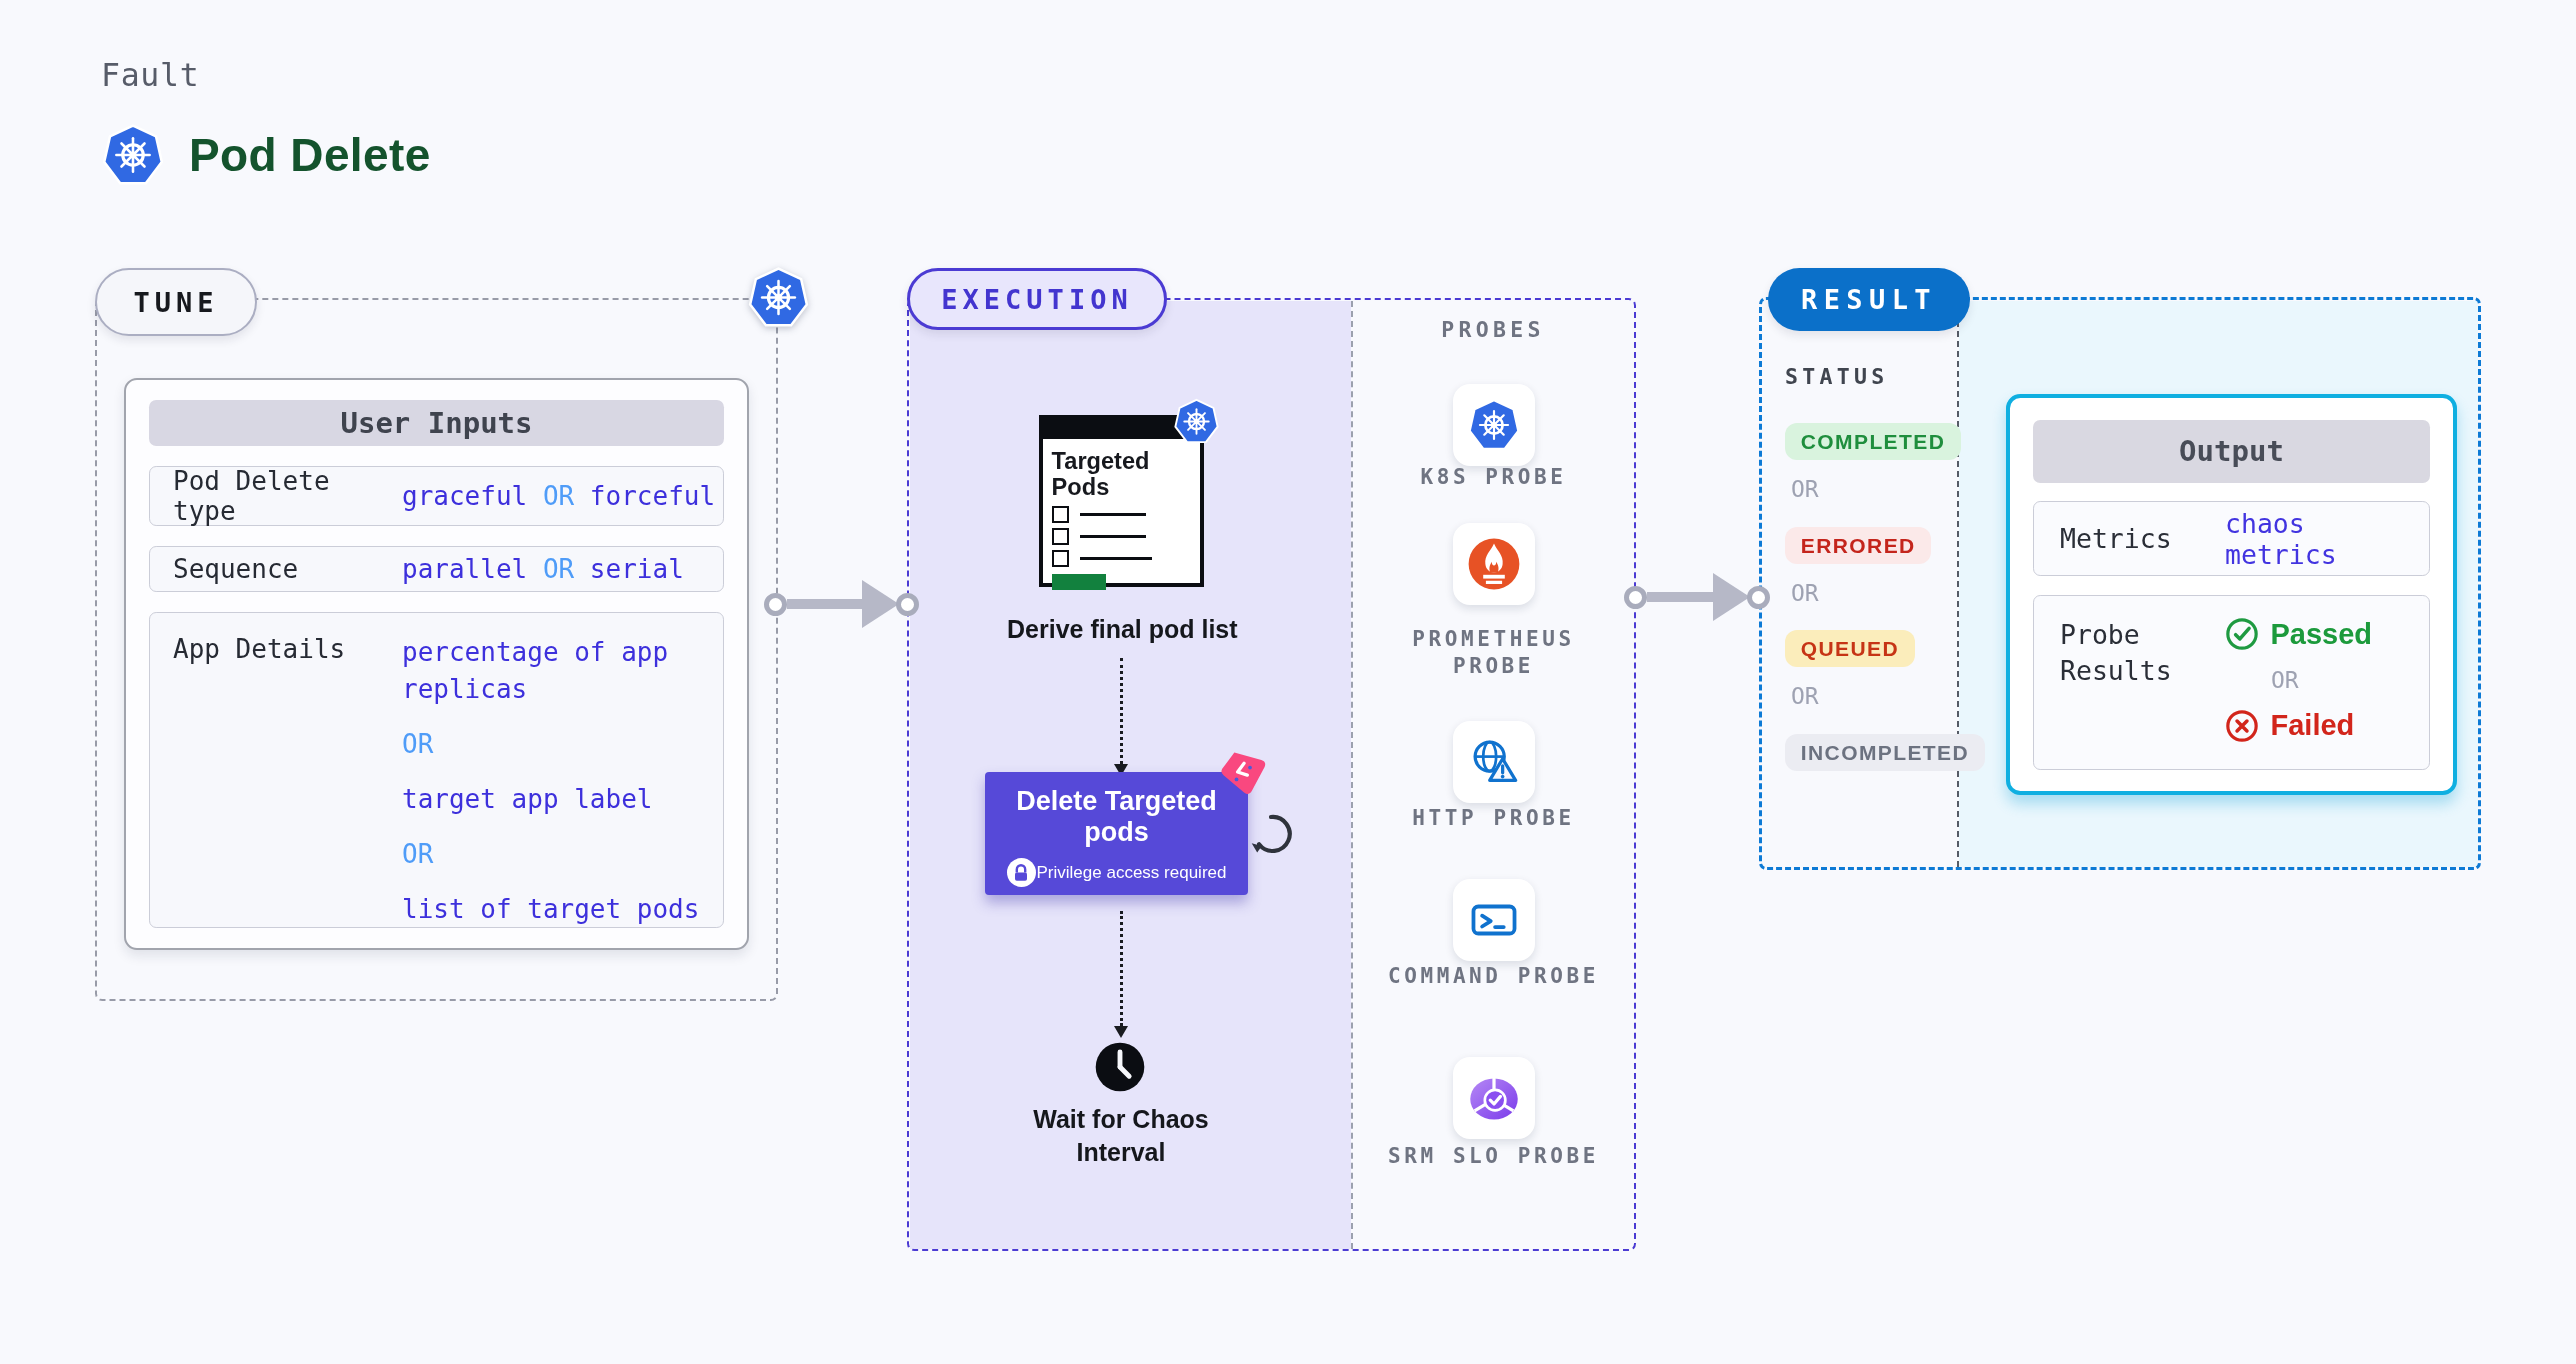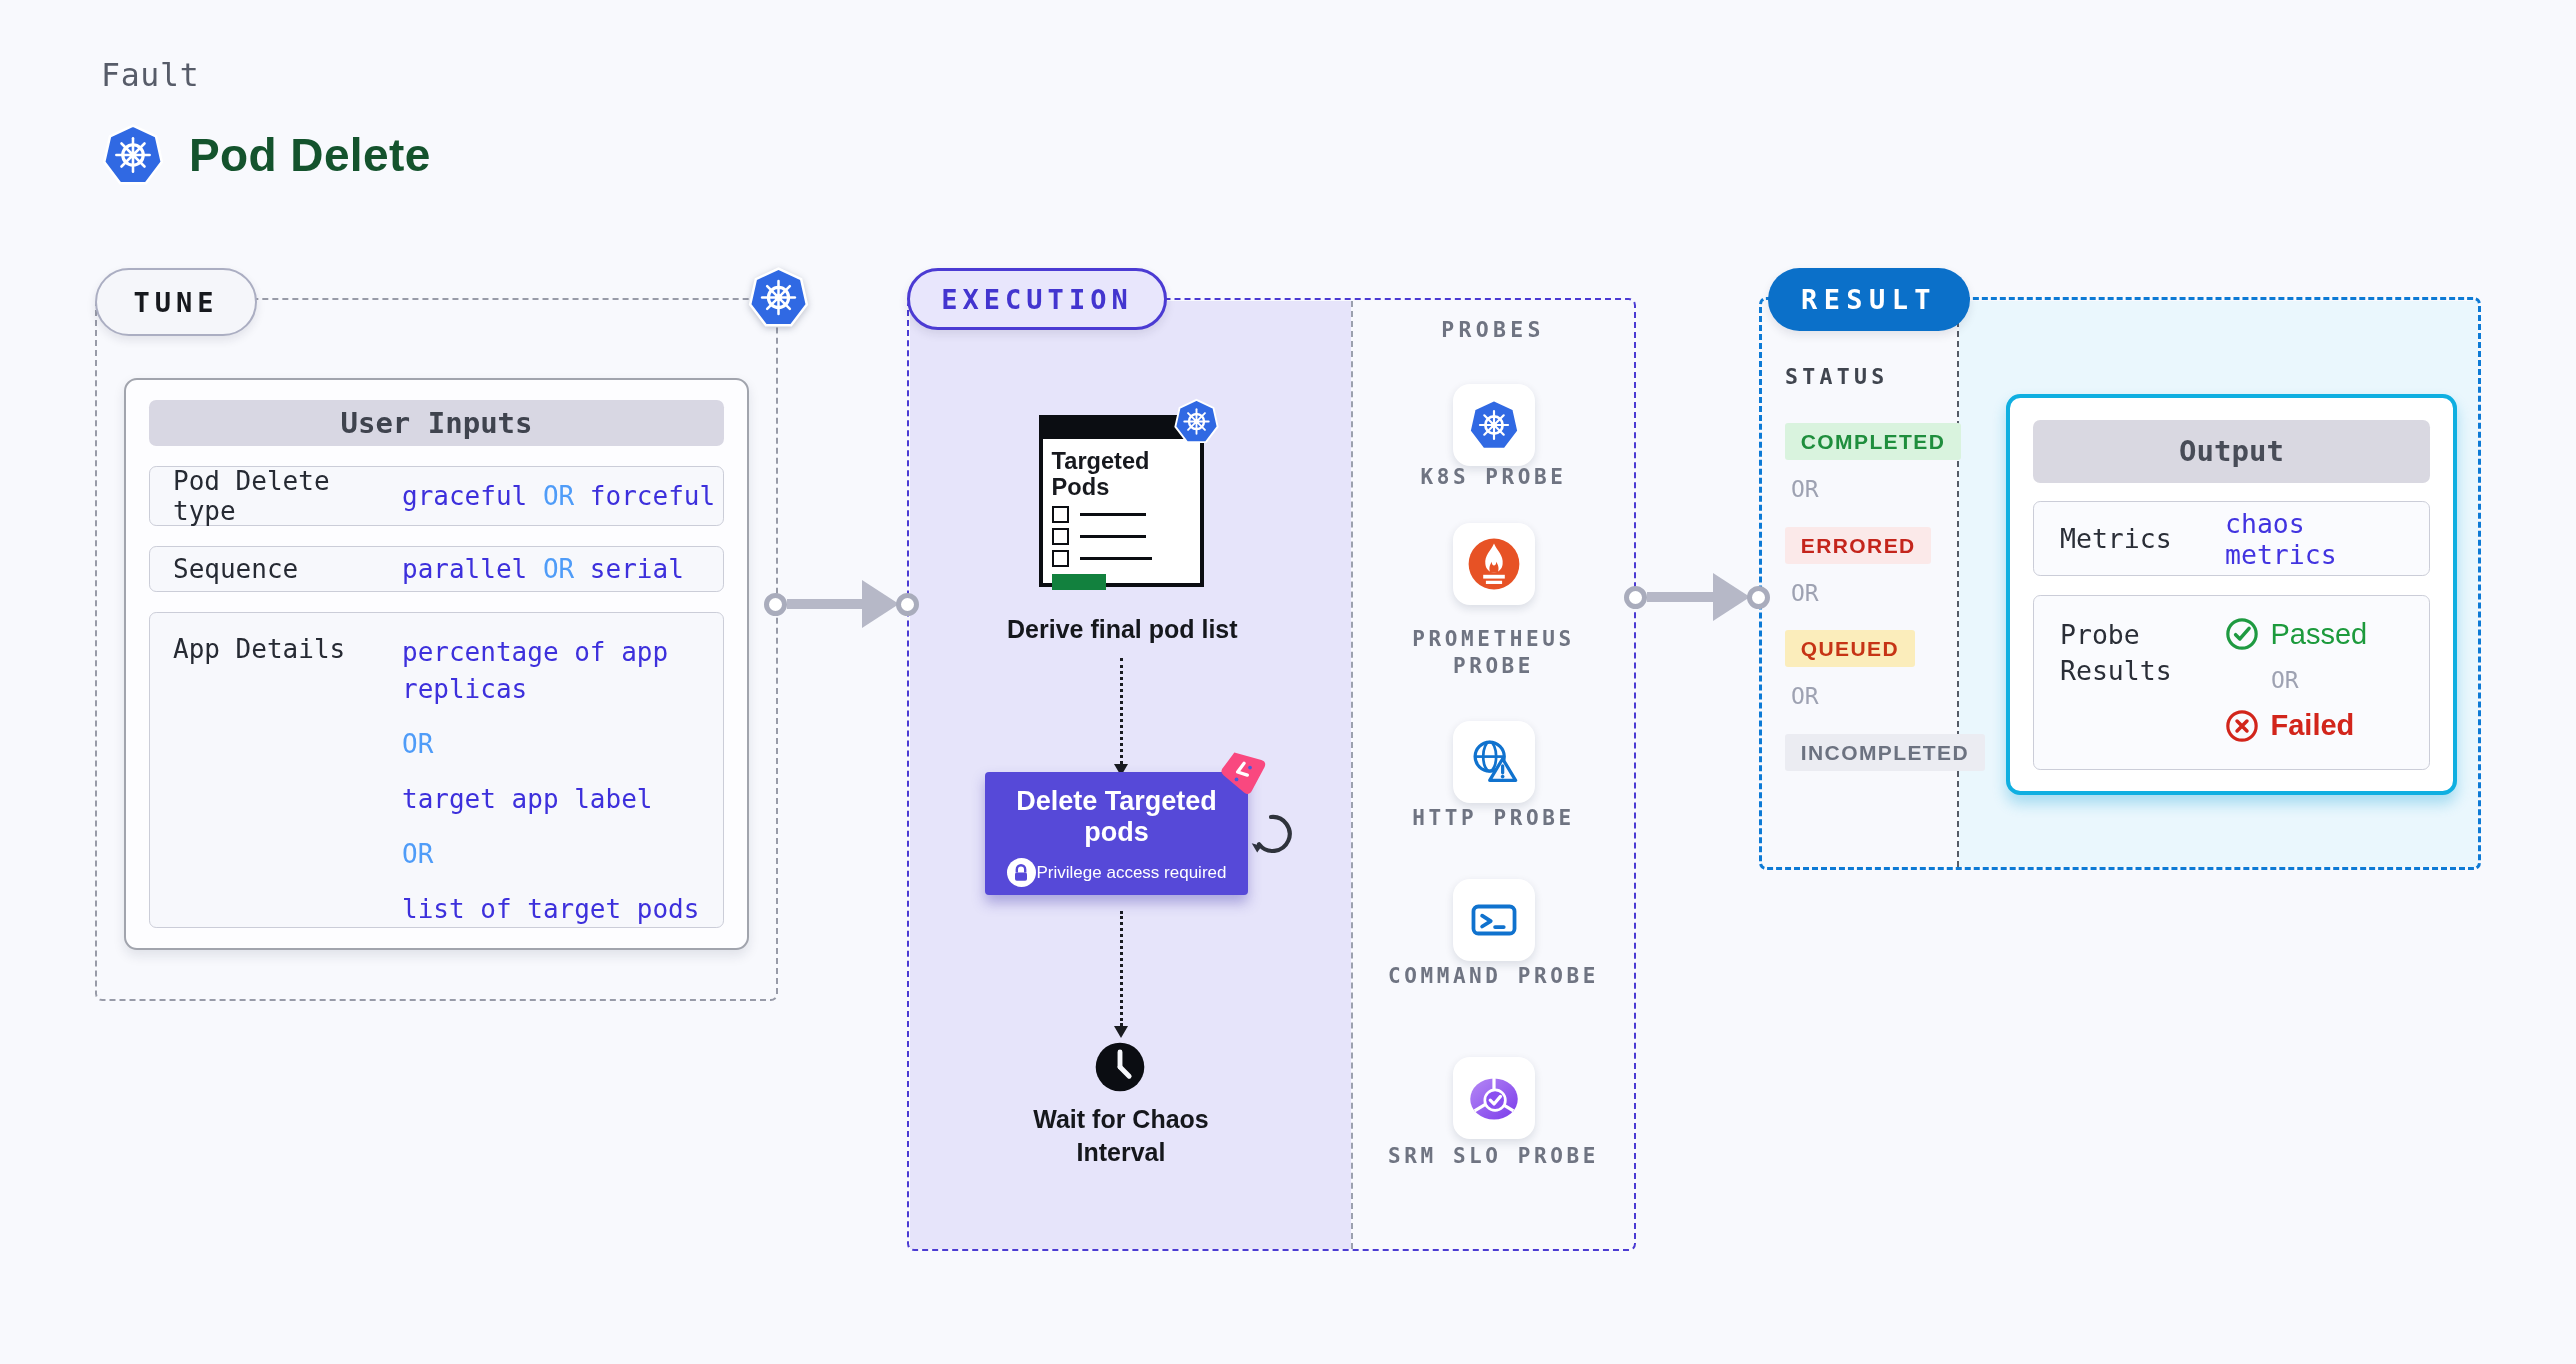--- a/index.html
+++ b/index.html
@@ -109,21 +109,21 @@
                 align-items:center; justify-content:center; }
   .probe-card svg { width:54px; height:54px; }
   .probe-label { position:absolute; left:1386px; width:215px; text-align:center;
                  font-family:"DejaVu Sans Mono",monospace; font-weight:bold; font-size:21px;
                  color:#6F7482; letter-spacing:3.6px; line-height:1.3; }
 
   
   .status-title { position:absolute; left:1785px; top:364px; font-family:"DejaVu Sans Mono",monospace;
                   font-weight:bold; font-size:21.5px; color:#40454F; letter-spacing:4.3px; }
   .badge { position:absolute; left:1785px; height:37px; display:inline-flex; align-items:center;
-           padding:0 15.8px; border-radius:3px; font-weight:bold; font-size:21px; letter-spacing:1.4px; }
+           padding:0 15.8px; border-radius:12px; font-weight:bold; font-size:21px; letter-spacing:1.4px; }
   .b-completed { top:423px; background:#D9F3DE; color:#1F8E3D; }
   .b-errored { top:527px; background:#FBE9E9; color:#C4251C; }
   .b-queued { top:630px; background:#FBEDBB; color:#C63415; }
   .b-incompleted { top:734px; background:#EBECF2; color:#6C7280; }
   .status-or { position:absolute; left:1791px; font-family:"DejaVu Sans Mono",monospace;
                font-size:23px; color:#9EA2B2; }
   .or1 { top:476px; } .or2 { top:580px; } .or3 { top:683px; }
 
   
   .output-box { position:absolute; left:2006px; top:394px; width:451px; height:401px; background:#FFFFFF;
@@ -134,21 +134,21 @@
                  font-size:29px; color:#484C57; }
   .out-row { background:#FAFBFE; border:1.4px solid #CBCDD8; border-radius:7.2px; margin-top:18.6px;
              display:flex; padding-left:26px; font-family:"DejaVu Sans Mono",monospace; font-size:26.5px; }
   .out-row.metrics { height:75px; align-items:center; }
   .out-row.probe { flex:1; align-items:flex-start; padding-top:21.5px; }
   .out-label { flex:0 0 165px; color:#2A2E37; line-height:1.35; }
   .metrics-val { color:#4234E0; }
   .pr-col { display:flex; flex-direction:column; }
   .pr-line { display:flex; align-items:center; gap:11.5px; }
   .pr-line svg { width:34px; height:34px; }
-  .passed-text { font-family:"Liberation Sans",sans-serif; font-weight:normal; font-size:29px; color:#1C9A3C; }
+  .passed-text { font-family:"Liberation Sans",sans-serif; font-weight:bold; font-size:29px; color:#1C9A3C; }
   .failed-text { font-family:"Liberation Sans",sans-serif; font-weight:bold; font-size:29px; color:#D2251B; }
   .pr-or { font-family:"DejaVu Sans Mono",monospace; font-size:23px; color:#9EA2B2; margin:15.8px 0 15.8px 46px; }
 </style>
 </head>
 <body>
 
 <svg width="0" height="0" style="position:absolute">
   <defs>
     <symbol id="sym-k8s" viewBox="0 0 100 100">
       <polygon points="50,4 86,21 95,61 70,94 30,94 5,61 14,21" fill="#3069E3" stroke="#FFFFFF" stroke-width="4"></polygon>

